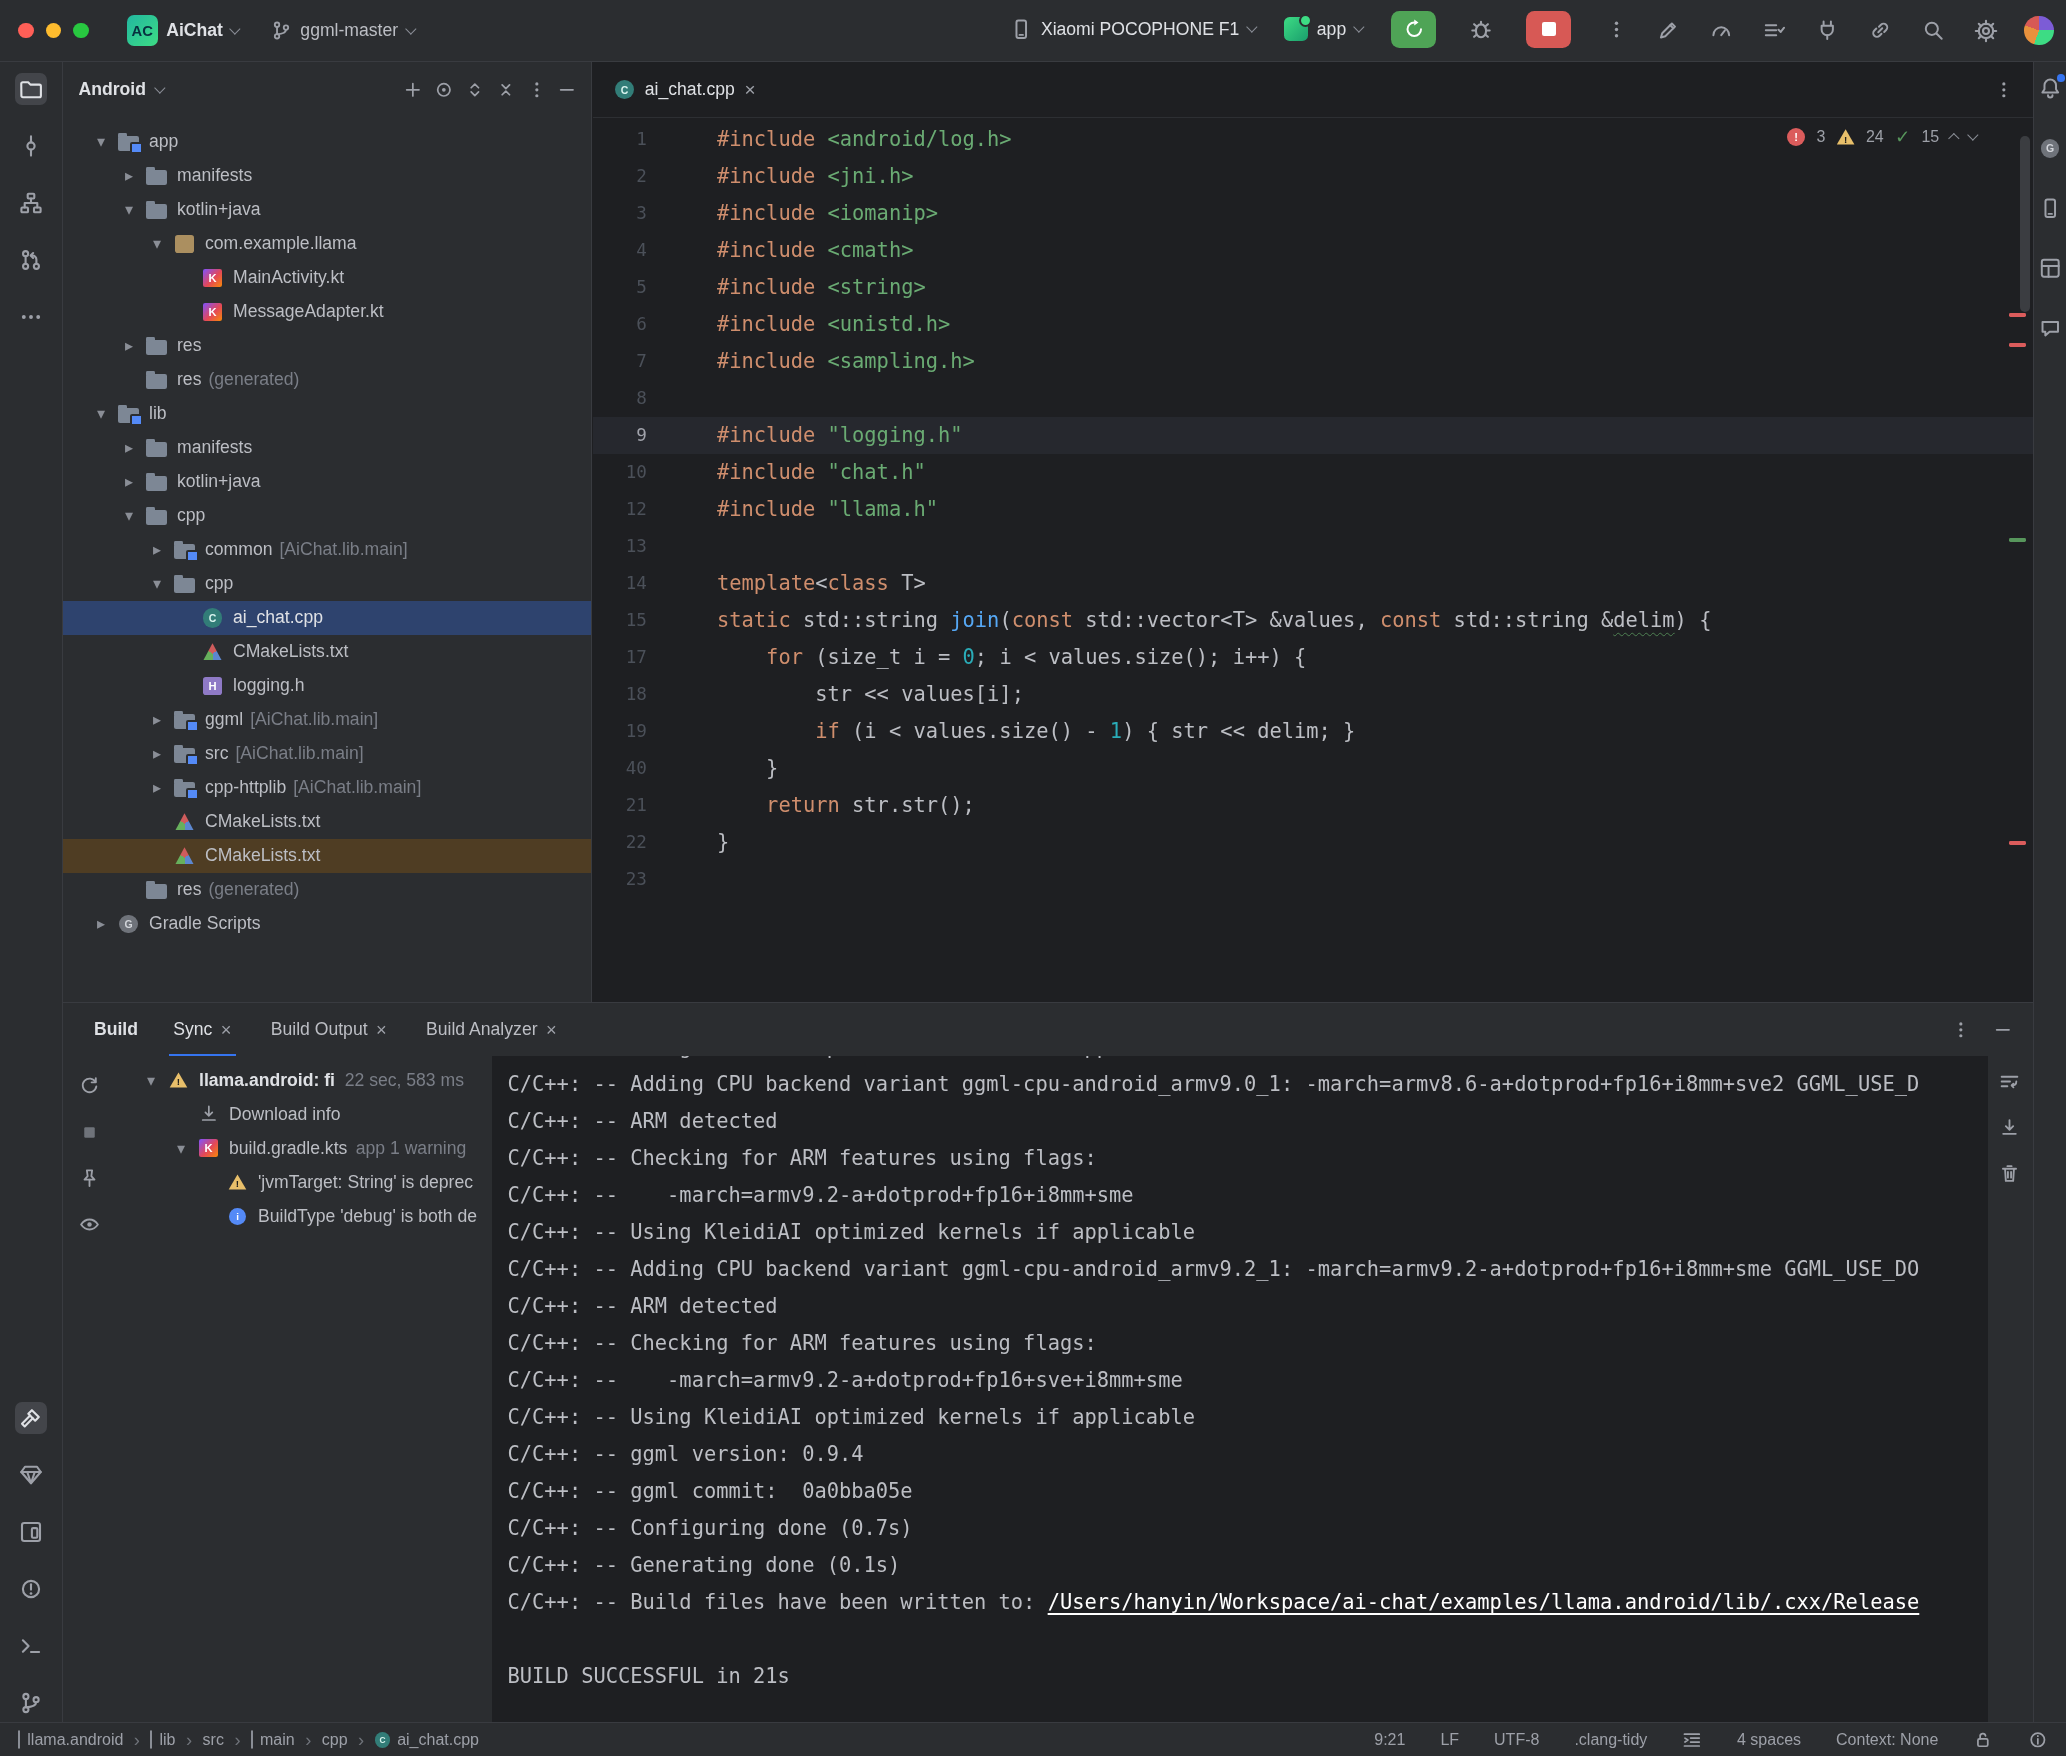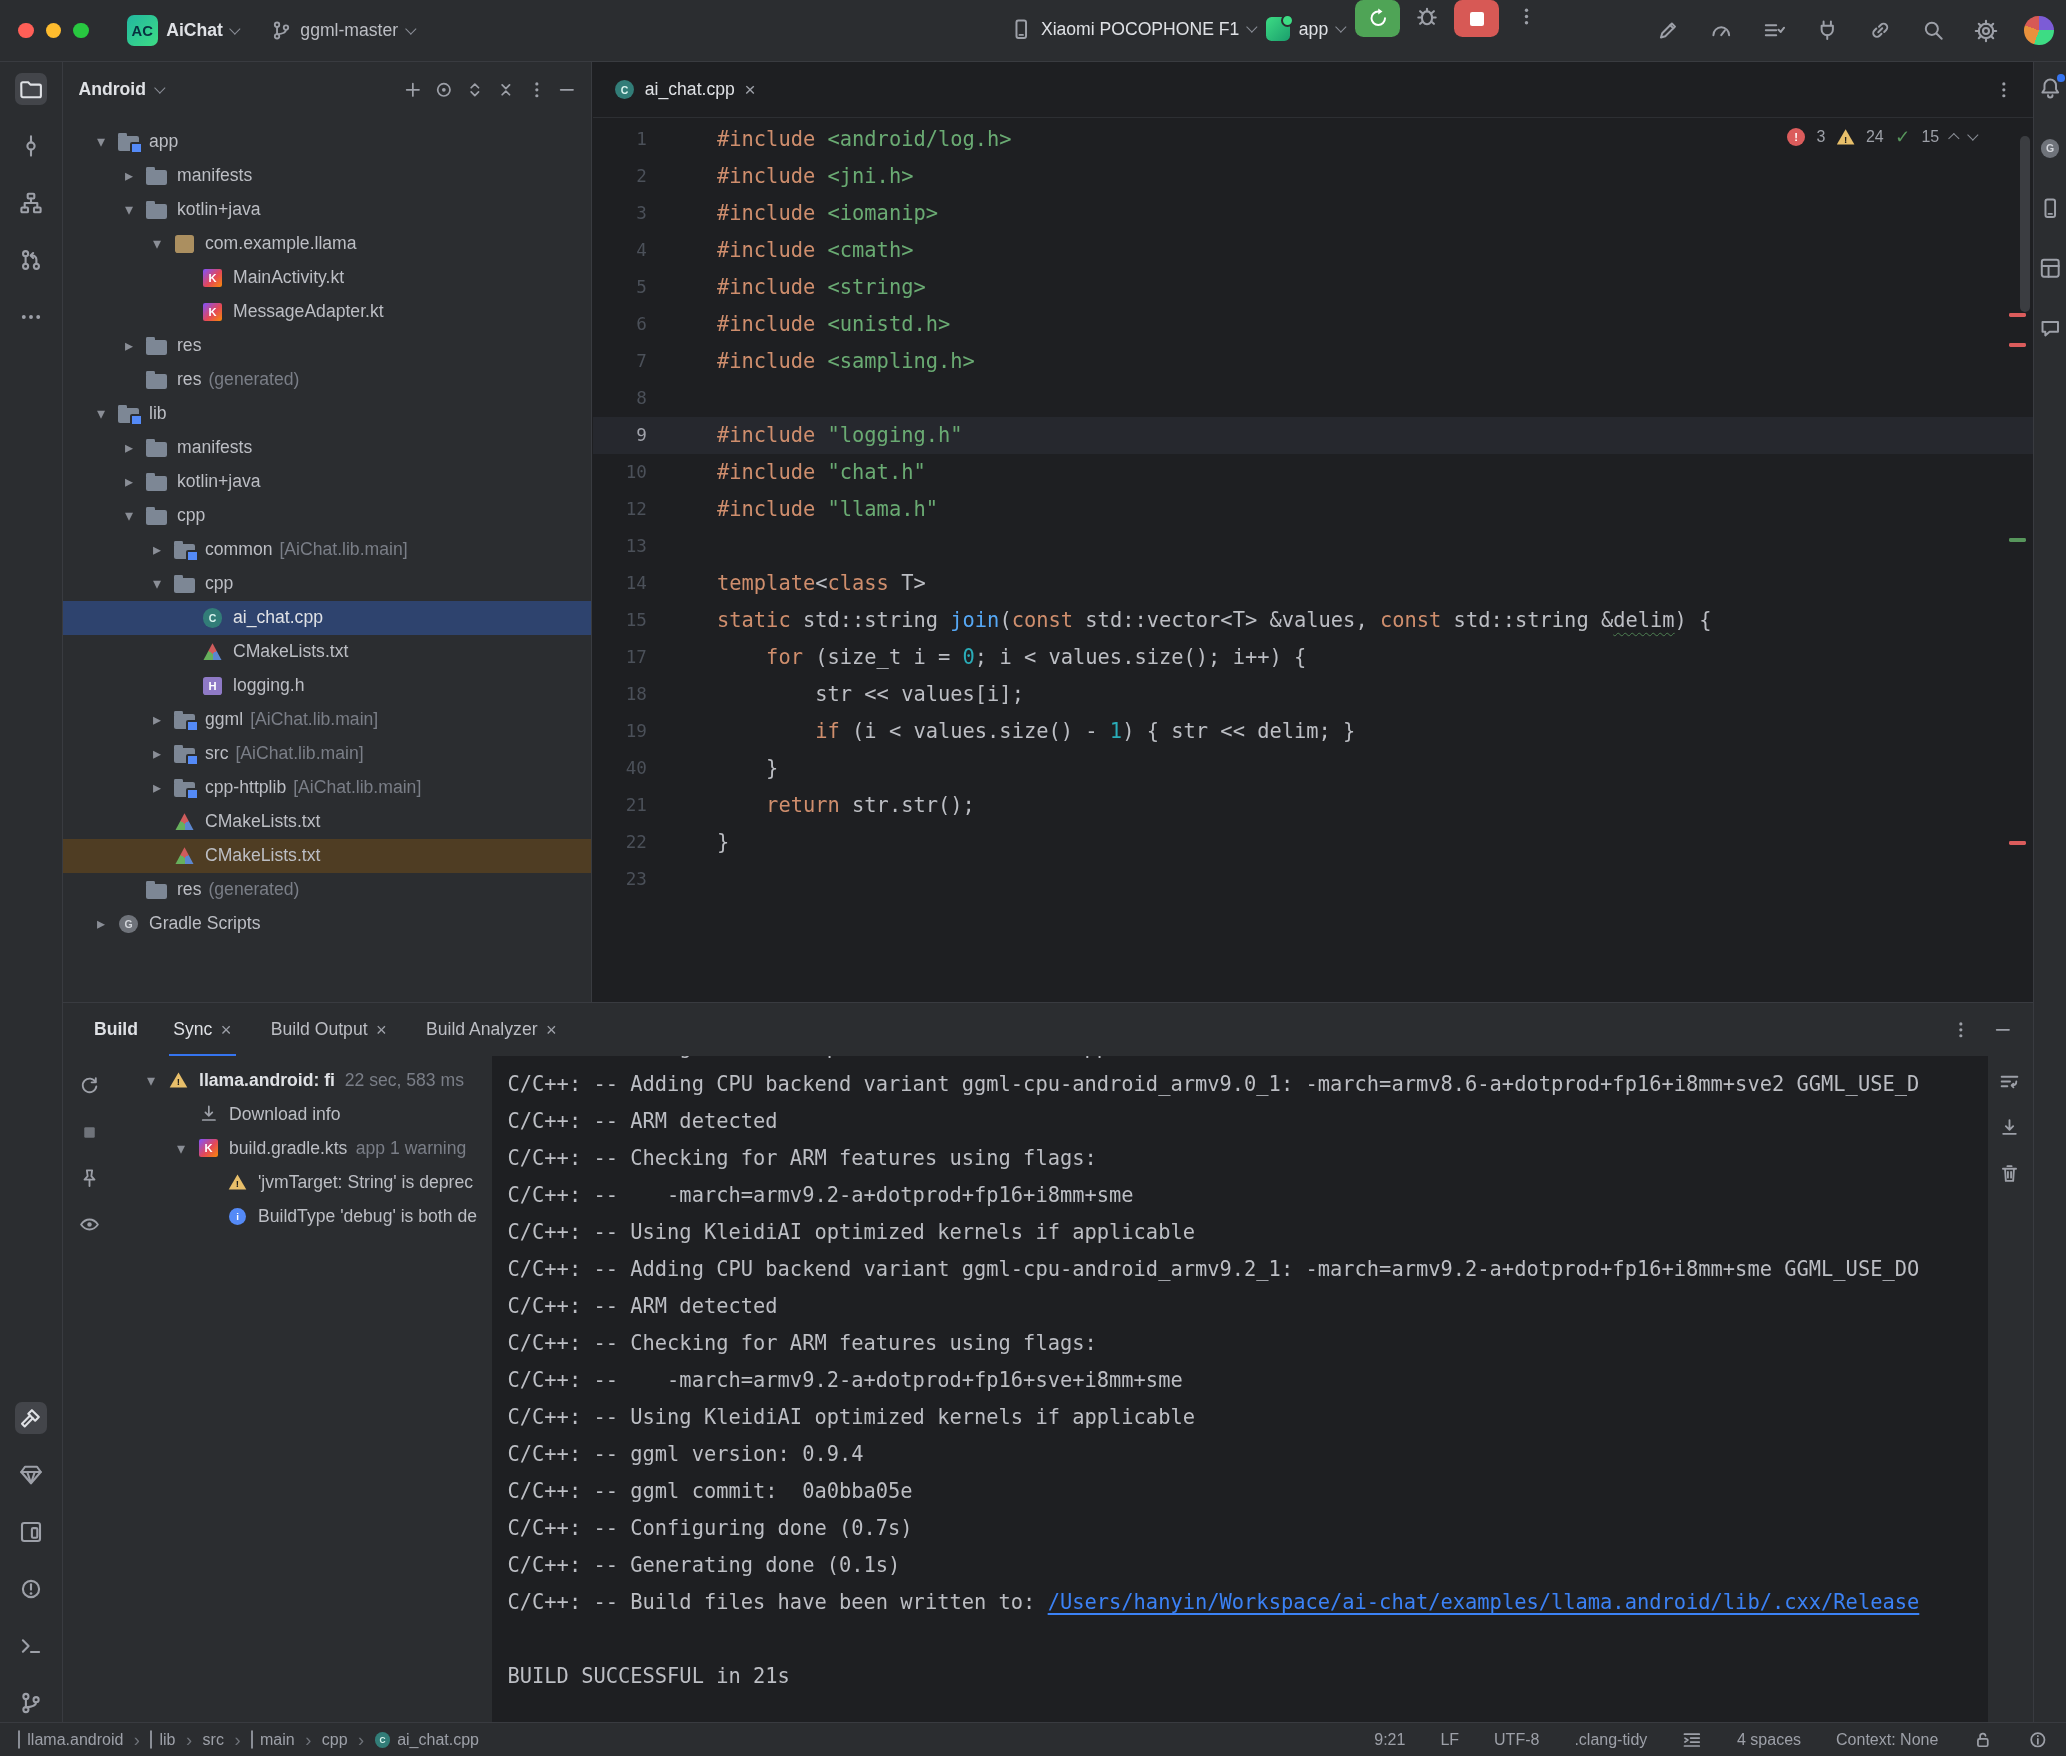--- a/index.html
+++ b/index.html
@@ -16,21 +16,21 @@
   .tl.r{background:#ff5f57}.tl.y{background:#febc2e}.tl.g{background:#28c840}
   .tb-group{display:flex;align-items:center;gap:8.4px;color:#dfe1e5}
   .proj-chip{margin-left:38px}
   .proj-icon{width:31px;height:31px;border-radius:7px;display:flex;align-items:center;justify-content:center;
              background:linear-gradient(135deg,#22b7a0,#3ddc84);color:#07303f;font-weight:700;font-size:14.8px}
   .muted{color:#bcbec4}
   .cv{display:inline-block;width:7.7px;height:7.7px;border-right:1.7px solid #8a8e96;border-bottom:1.7px solid #8a8e96}
   .cv.down{transform:rotate(45deg);margin-top:-4.2px}
   .cv.up{transform:rotate(-135deg);margin-top:4.2px}
   .branch-chip{margin-left:32px;color:#bcbec4}
-  #tb-center{position:absolute;left:1010px;top:0;height:58px;display:flex;gap:11px}
+  #tb-center{position:absolute;left:1010px;top:0;height:58px;display:flex;align-items:center;gap:29px}
   .run-btn{width:45px;height:37px;border-radius:8.4px;background:#4fa456;display:flex;align-items:center;justify-content:center;color:#fff}
   .stop-btn{width:45px;height:37px;border-radius:8.4px;background:#d75955;display:flex;align-items:center;justify-content:center}
   .stop-btn::before{content:"";width:14px;height:14px;background:#fff;border-radius:2.1px}
   .tbtn{width:32px;height:32px;border-radius:7px;display:flex;align-items:center;justify-content:center;color:#9da0a8}
   #tb-right{margin-left:auto;display:flex;align-items:center;gap:21px;margin-right:11.2px}
   .avatar{width:29.5px;height:29.5px;border-radius:50%;
           background:conic-gradient(#7c5cd6 0 90deg,#3ddc84 90deg 200deg,#e8913c 200deg 290deg,#d75955 290deg 360deg)}
   .cfg-icon{position:relative;width:24px;height:24px;border-radius:5.6px;background:linear-gradient(135deg,#3ddc84,#1a9e6c)}
   .cfg-icon::after{content:"";position:absolute;right:-3.5px;top:-3.5px;width:9.1px;height:9.1px;border-radius:50%;
                    background:#3ddc84;border:2.1px solid #2b2d30}
@@ -124,21 +124,21 @@
   .b-rail{position:absolute;left:0;top:67px;width:53px;display:flex;flex-direction:column;align-items:center;gap:14px}
   .sync-tree{position:absolute;left:53px;top:60px;width:376px;overflow:hidden}
   .st-row{height:34px;display:flex;align-items:center;white-space:nowrap}
   .st-bold{font-weight:600;color:#dfe1e5}
   .st-time{color:#7a7e87;margin-left:9.8px}
   .st-suffix{color:#7a7e87;margin-left:8.4px}
   .console{position:absolute;left:429px;top:53px;right:45px;bottom:0;background:#1e1f22;overflow:hidden}
   .con-inner{margin-top:-27px;padding-left:15.5px}
   .con-line{height:37px;display:flex;font:20.4px/37px "DejaVu Sans Mono",monospace;
             color:#bcbec4;white-space:pre}
-  .con-link{color:#3b82f6;text-decoration:underline;text-underline-offset:4.2px}
+  .con-link{color:#ffffff;text-decoration:underline;text-underline-offset:4.2px}
   .con-rail{position:absolute;right:4.2px;top:62px;width:39px;display:flex;flex-direction:column;align-items:center;gap:14px}
 
   
   #statusbar{position:absolute;left:0;right:0;bottom:0;height:35px;background:#2b2d30;border-top:0.7px solid #393b40;
              display:flex;align-items:center;padding:0 18.3px;font-size:16px;color:#9da0a8}
   .crumbs{display:flex;align-items:center;gap:10.5px}
   .crumb{display:flex;align-items:center;gap:7px}
   .crumb-sep{color:#6f737a;font-size:18.3px}
   .sb-right{margin-left:auto;display:flex;align-items:center;gap:35px}
 </style>

